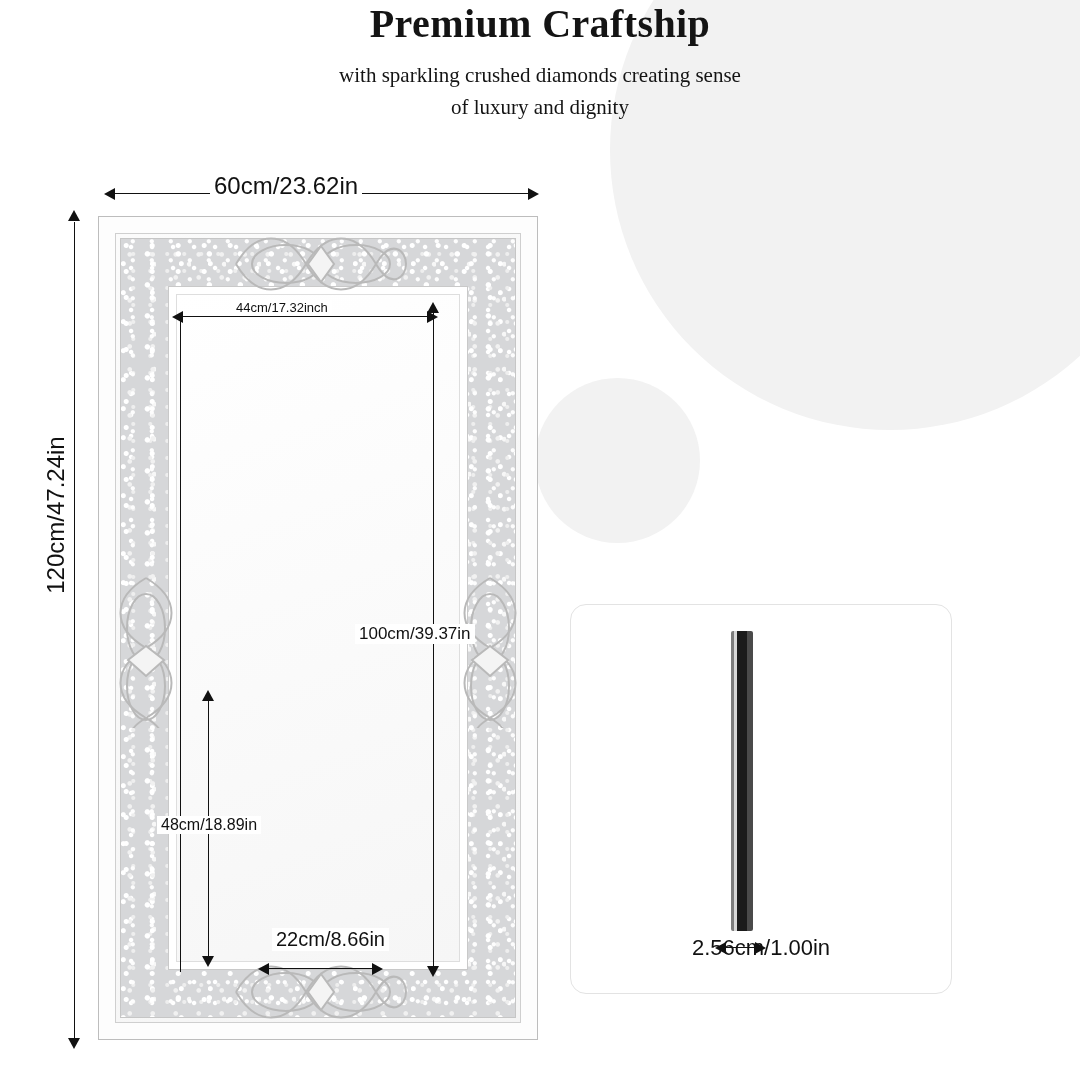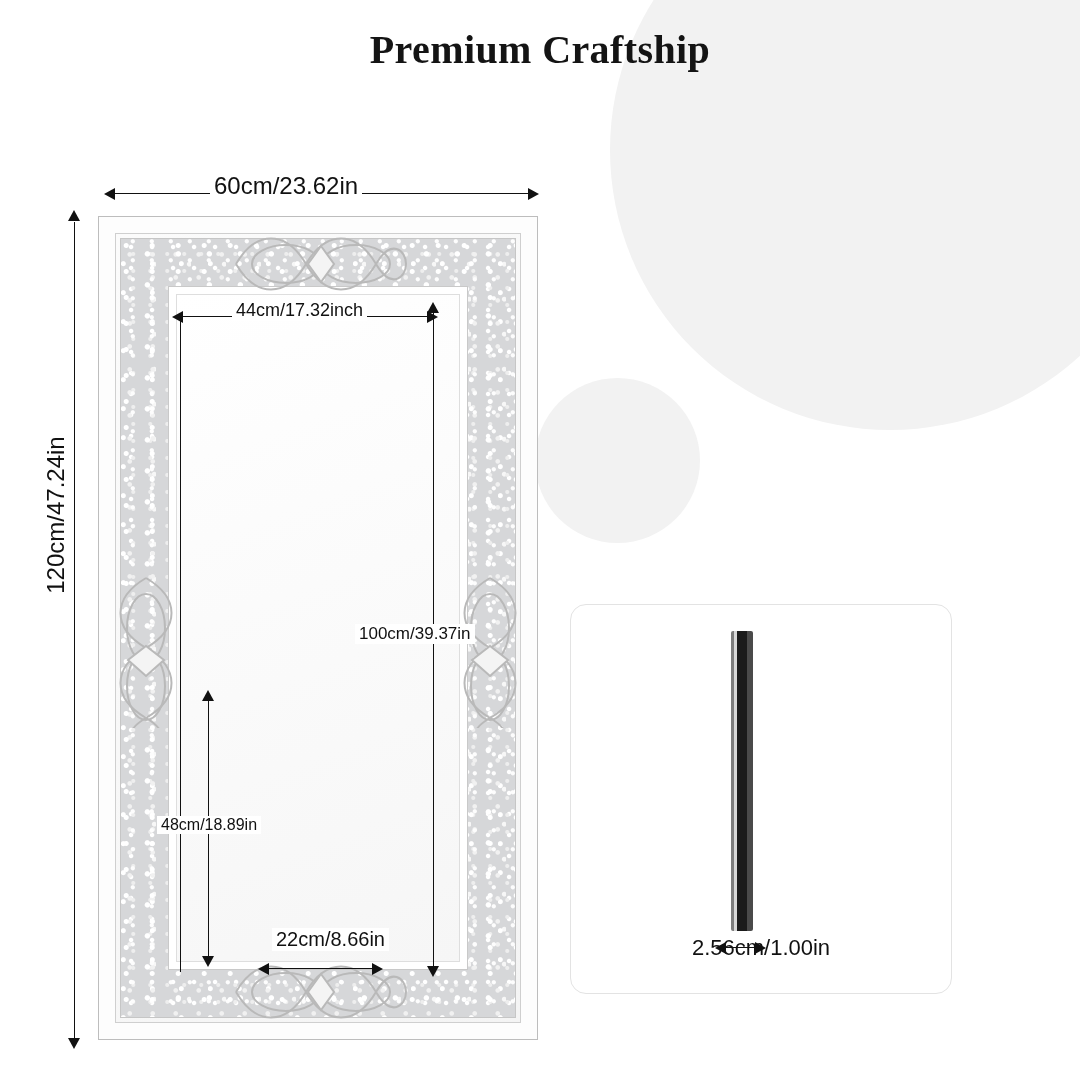--- a/index.html
+++ b/index.html
@@ -43,21 +43,20 @@
     left: 0;
     width: 1080px;
     text-align: center;
     z-index: 3;
   }
   .title {
     font-family: "Liberation Serif", serif;
     font-weight: bold;
     font-size: 40px;
     letter-spacing: 0.4px;
-    margin-top: 26px;
   }
   .subtitle {
     font-family: "Liberation Serif", serif;
     font-size: 21px;
     line-height: 32px;
     margin-top: 12px;
   }
 
   
   #mirror-figure {
@@ -165,21 +164,21 @@
     color: #111;
     background: #ffffff;
     white-space: nowrap;
     z-index: 7;
     padding: 0 4px;
   }
 
   
   #label-width-outer { left: 210px; top: 172px; font-size: 24px; }
   
-  #label-width-inner { left: 232px; top: 300px; font-size: 18px; }
+  #label-width-inner { left: 232px; top: 300px; font-size: 13px; }
   
   #label-height-outer {
     left: 28px; top: 500px;
     font-size: 24px;
     transform: rotate(-90deg);
     transform-origin: center center;
     width: 220px;
     text-align: center;
     margin-left: -86px;
     line-height: 30px;
@@ -232,20 +231,22 @@
   }
 </style>
 </head>
 <body>
 
 <div class="bg-circle" id="circle-big"></div>
 <div class="bg-circle" id="circle-small"></div>
 
 <div class="header">
   <div class="title">Premium Craftship</div>
+  <div class="subtitle">with sparkling crushed diamonds creating sense</div>
+  <div class="subtitle" style="margin-top:0;">of luxury and dignity</div>
 </div>
 
 <div id="mirror-figure">
   <div class="mirror-outer"></div>
   <div class="mirror-bevel"></div>
   <div class="mirror-diamond"></div>
   <div class="mirror-inner-bevel"></div>
   <div class="mirror-inner-plate"></div>
 
   <svg class="knot" id="knot-top" viewBox="0 0 190 80">

